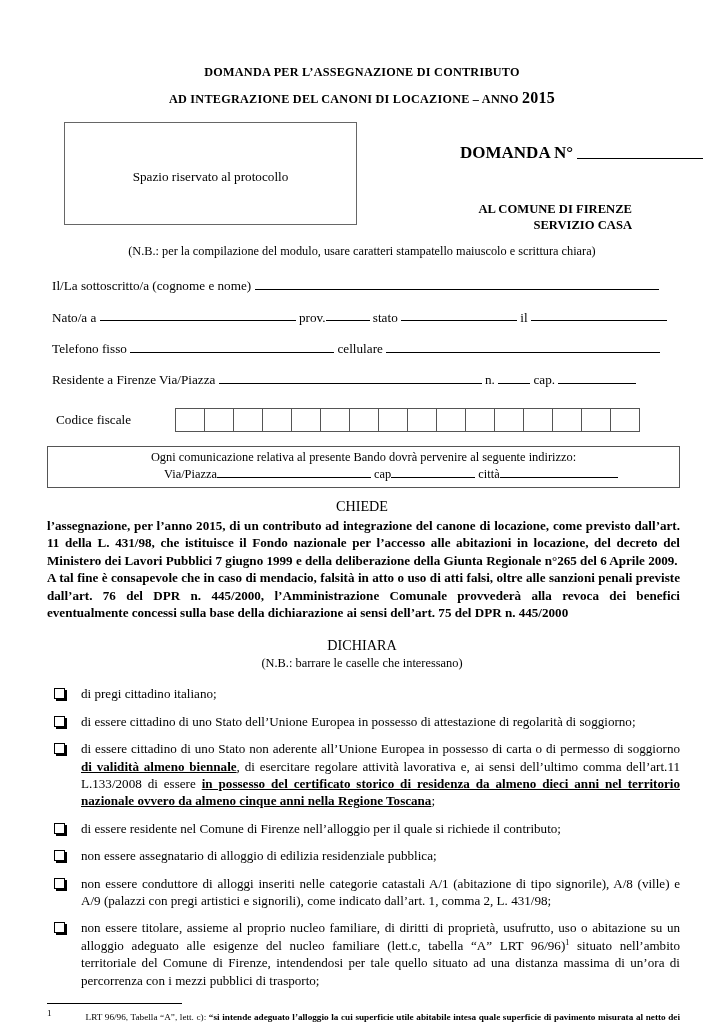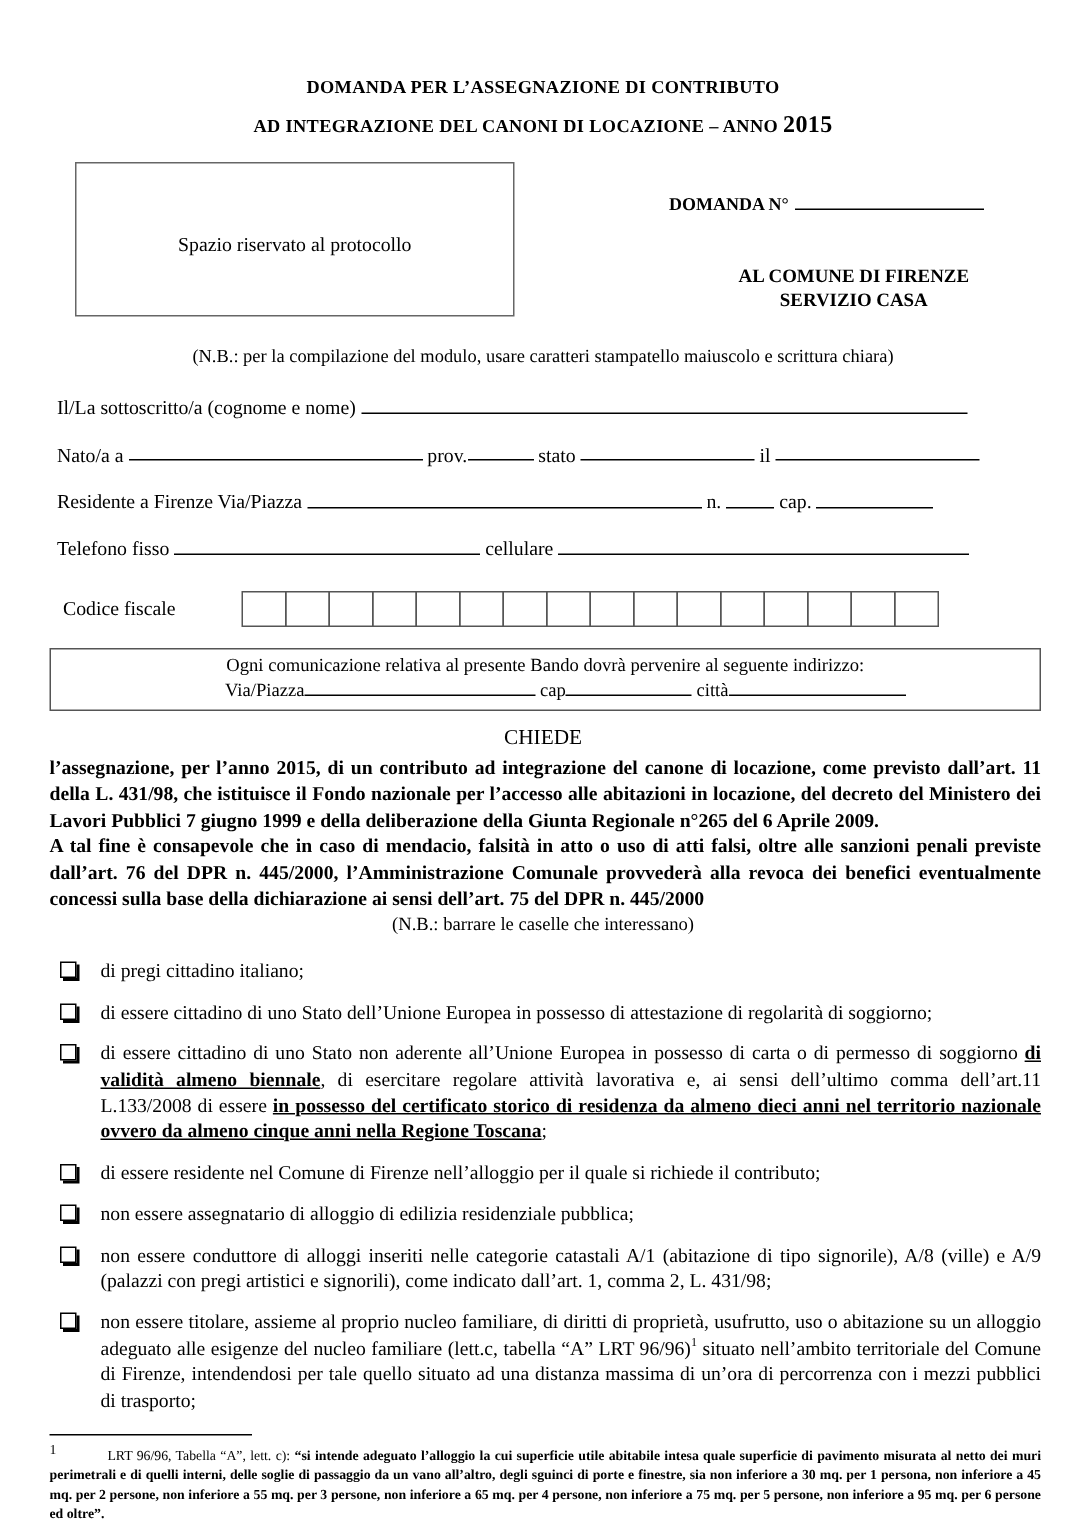--- a/index.html
+++ b/index.html
@@ -13,21 +13,21 @@
     position: relative;
     font-family: "Liberation Serif", "DejaVu Serif", serif;
     color: #000000;
     overflow: hidden;
   }
   .page {
     position: absolute;
     left: 0; top: 0;
     width: 724px;
     height: 1024px;
-    padding: 0;
+    padding: 14px;
     box-sizing: border-box;
   }
 
   
   .title-block {
     text-align: center;
     padding-top: 52px;
   }
   .title-line {
     font-weight: bold;
@@ -65,36 +65,36 @@
     left: 0; right: 0;
     top: 46px;
     text-align: center;
     font-size: 13.2px;
   }
   .domanda-n {
     position: absolute;
     left: 446px;
     top: 21px;
     font-weight: bold;
-    font-size: 12px;
+    font-size: 17px;
     white-space: nowrap;
   }
   .domanda-n .fill {
     display: inline-block;
     width: 126px;
     border-bottom: 1.4px solid #000;
     height: 0.85em;
     margin-left: 4px;
     vertical-align: baseline;
   }
   .addressee {
     position: absolute;
     right: 78px;
-    top: 69px;
-    text-align: center;
+    top: 80px;
+    text-align: right;
     font-weight: bold;
     font-size: 12.6px;
     line-height: 1.25;
   }
 
   
   .nb-note {
     text-align: center;
     font-size: 12.3px;
     margin-top: 16px;
@@ -279,35 +279,35 @@
       <span class="lbl">Nato/a a</span>
       <span class="ln" style="width:196px"></span>
       <span class="lbl">prov.</span><span class="ln" style="width:44px"></span>
       <span class="lbl">stato</span>
       <span class="ln" style="width:116px"></span>
       <span class="lbl">il</span>
       <span class="ln" style="width:136px"></span>
     </div>
 
     <div class="field-row">
+      <span class="lbl">Telefono fisso</span>
+      <span class="ln" style="width:204px"></span>
+      <span class="lbl">cellulare</span>
+      <span class="ln" style="width:274px"></span>
+    </div>
+
+    <div class="field-row">
       <span class="lbl">Residente a Firenze Via/Piazza</span>
       <span class="ln" style="width:263px"></span>
       <span class="lbl">n.</span>
       <span class="ln" style="width:32px"></span>
       <span class="lbl">cap.</span>
       <span class="ln" style="width:78px"></span>
     </div>
 
-    <div class="field-row">
-      <span class="lbl">Telefono fisso</span>
-      <span class="ln" style="width:204px"></span>
-      <span class="lbl">cellulare</span>
-      <span class="ln" style="width:274px"></span>
-    </div>
-
   </div>
 
   <div class="cf-row">
     <span class="cf-label">Codice fiscale</span>
     <span class="cf-grid" id="cf-grid">
         <span class="cf-cell"></span>
         <span class="cf-cell"></span>
         <span class="cf-cell"></span>
         <span class="cf-cell"></span>
         <span class="cf-cell"></span>
@@ -333,20 +333,21 @@
       <span>città</span><span class="ln" style="width:118px"></span>
     </div>
   </div>
 
   <div class="sec-heading">CHIEDE</div>
   <div class="body-just">
     <p>l’assegnazione, per l’anno 2015,  di un contributo ad integrazione del canone di locazione, come previsto dall’art. 11 della L. 431/98, che istituisce il Fondo nazionale per l’accesso alle abitazioni in locazione, del decreto del Ministero dei Lavori Pubblici 7 giugno 1999 e della deliberazione della Giunta Regionale n°265 del 6 Aprile 2009.</p>
     <p>A tal fine è consapevole che in caso di mendacio, falsità in atto o uso di atti falsi, oltre alle sanzioni penali previste dall’art. 76 del DPR n. 445/2000, l’Amministrazione Comunale provvederà alla revoca dei benefici eventualmente concessi sulla base della dichiarazione ai sensi dell’art. 75 del DPR n. 445/2000</p>
   </div>
 
+  <div class="sec-heading" style="margin-top:16px">DICHIARA</div>
   <div class="sec-sub">(N.B.: barrare le caselle che interessano)</div>
 
   <div class="check-list" id="check-list">
       <div class="check-item">
         <span class="cbox"></span>
         <span class="check-text">di pregi cittadino italiano;</span>
       </div>
       <div class="check-item">
         <span class="cbox"></span>
         <span class="check-text">di essere cittadino di uno Stato dell’Unione Europea in possesso di attestazione di regolarità di soggiorno;</span>

